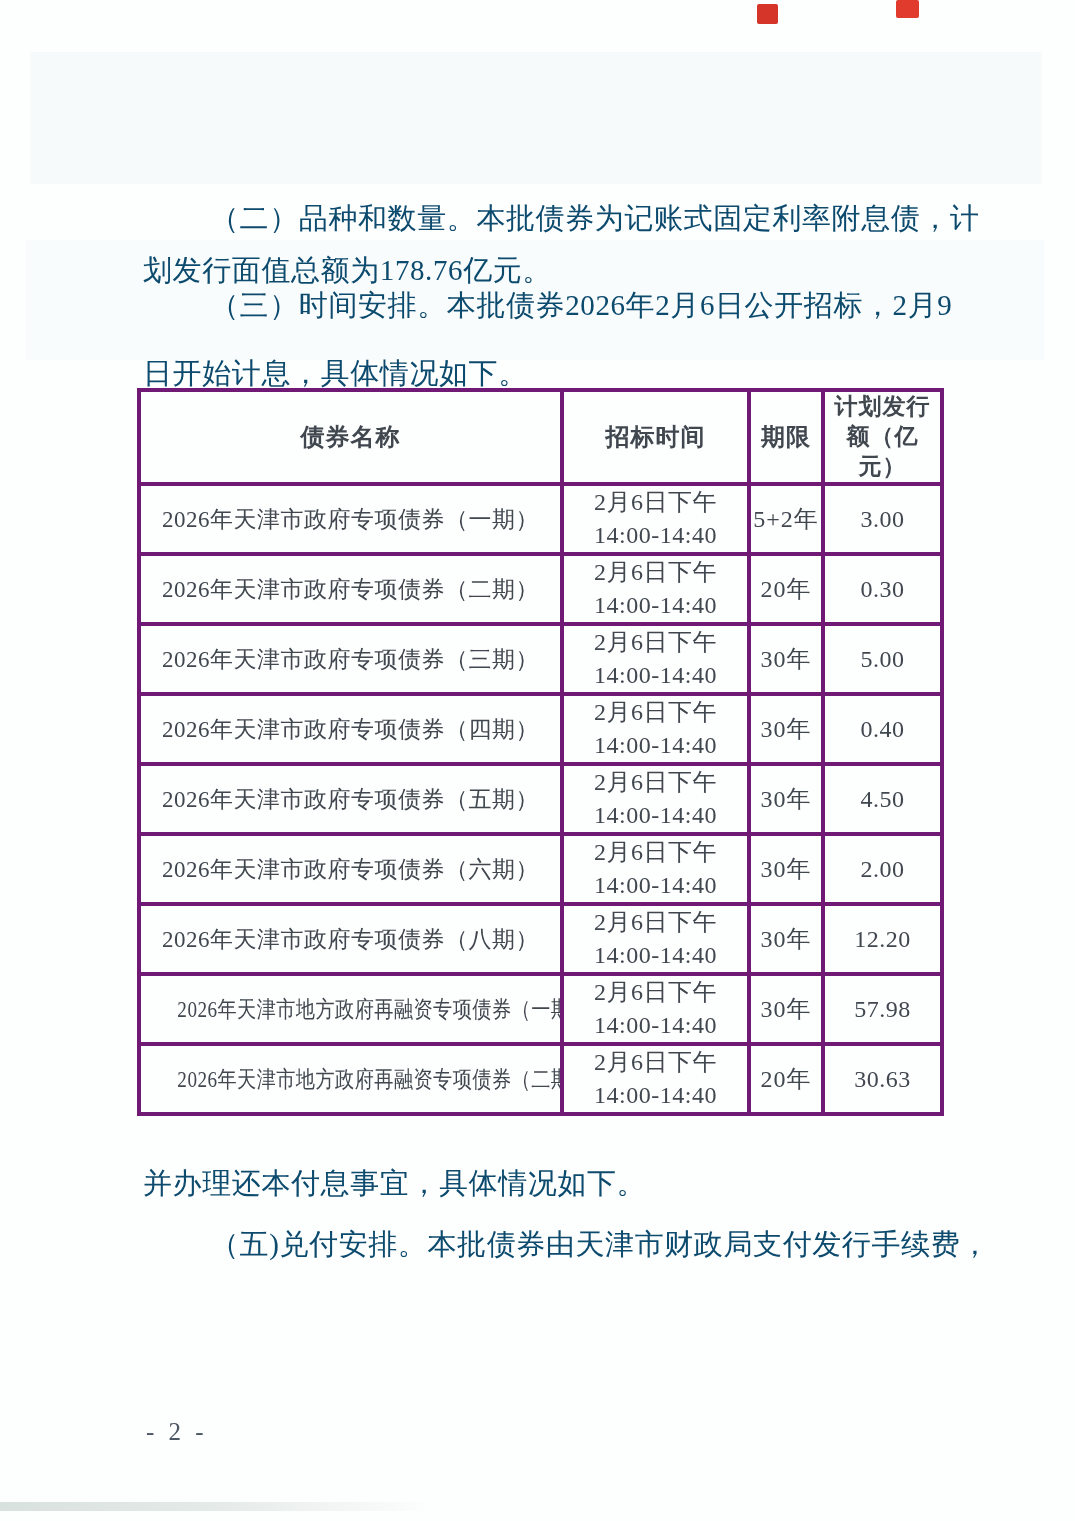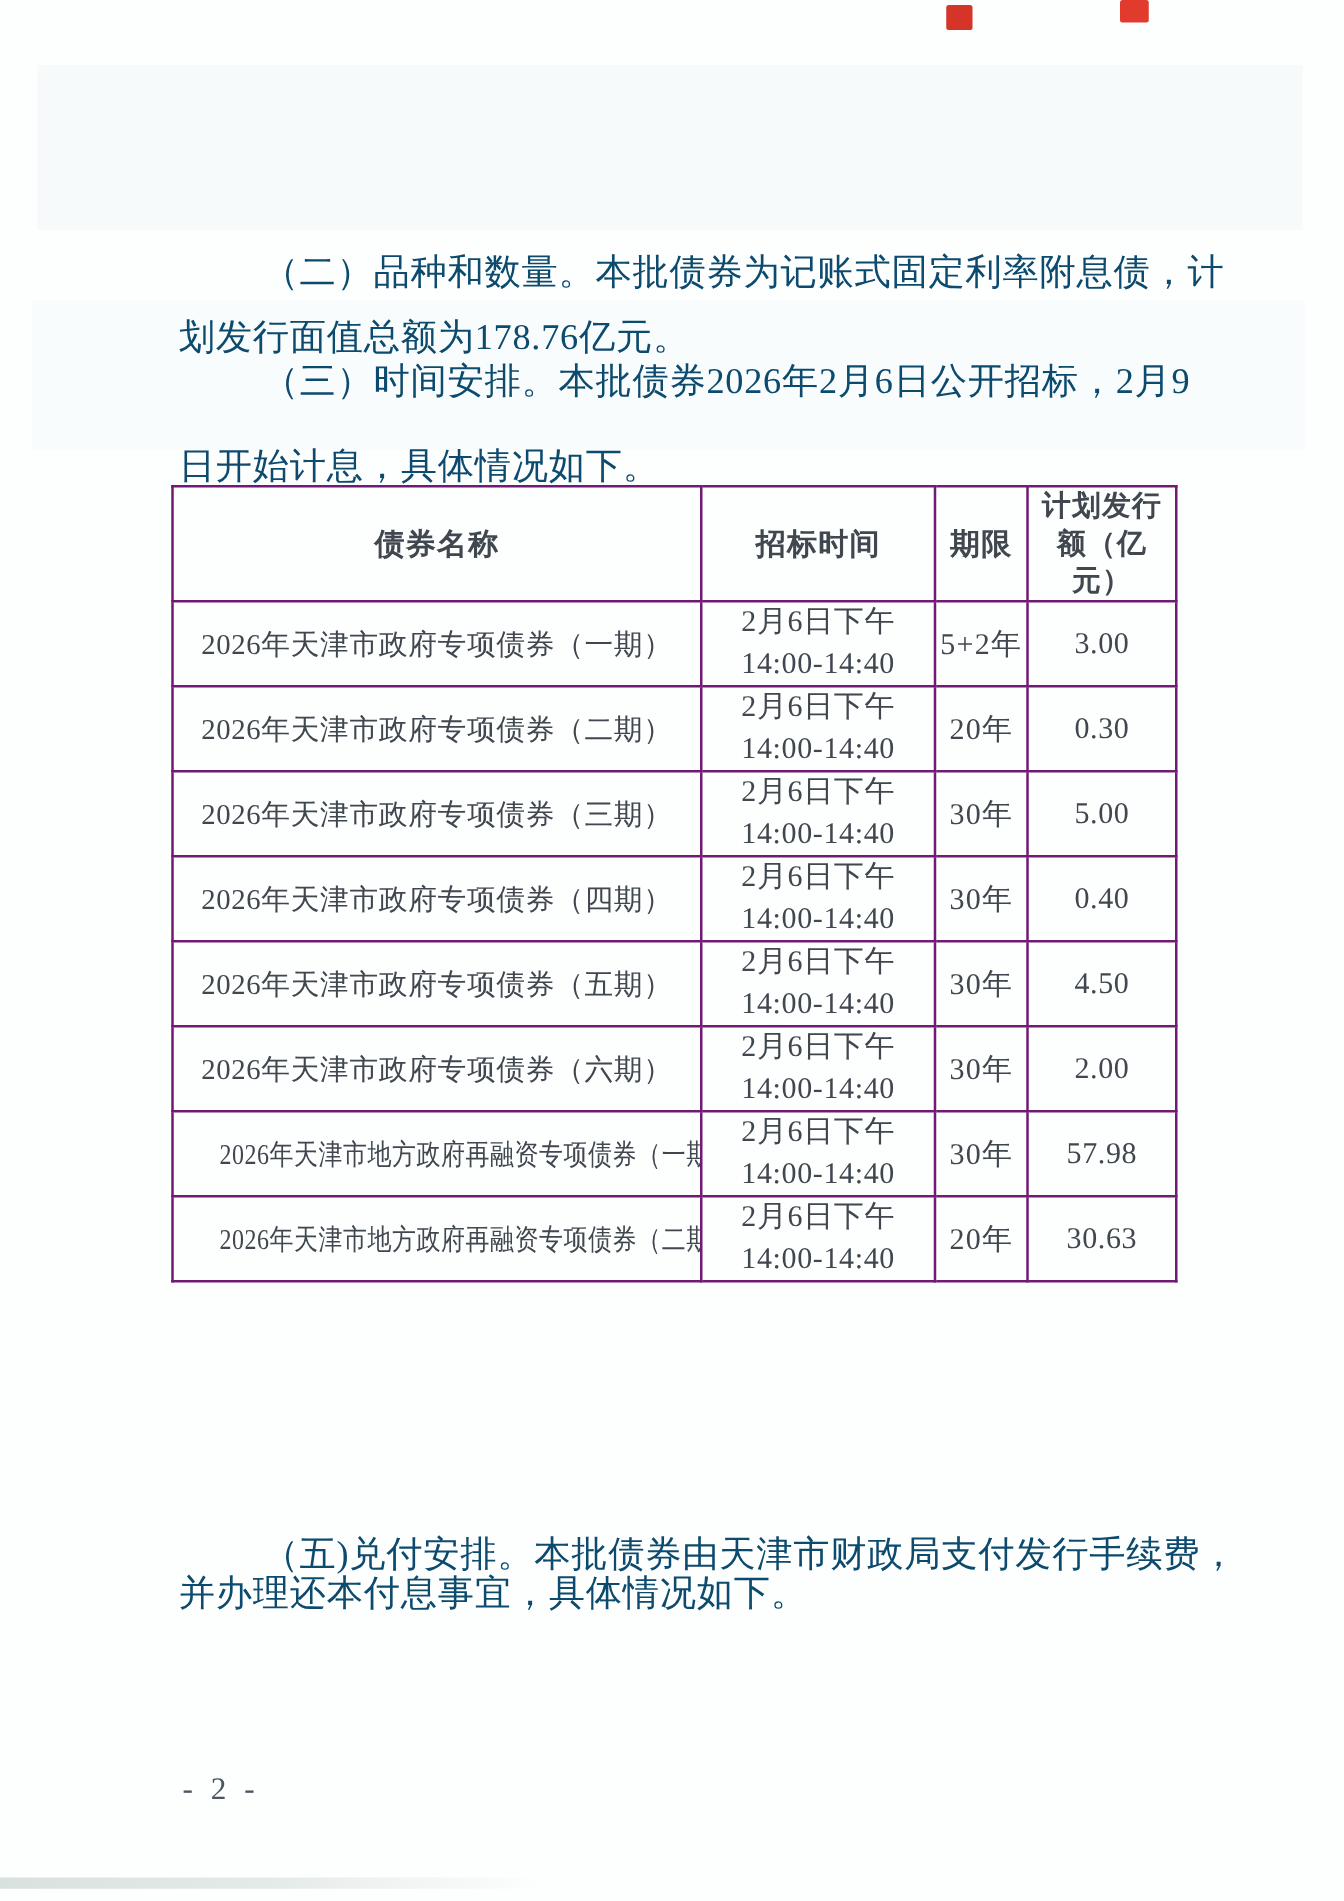--- a/index.html
+++ b/index.html
@@ -31,21 +31,21 @@
   }
   .indent{left:210px;}
   .flush{left:143px;}
   
   table{
     position:absolute;left:137px;top:388px;width:803px;
     border-collapse:collapse;table-layout:fixed;
     color:#40474f;
   }
   td,th{
-    border:2px solid #701a75;
+    border:4px solid #701a75;
     text-align:center;vertical-align:middle;
     padding:0 2px;overflow:hidden;
   }
   tr.header-row{height:66px;}
   tr.data-row{height:65px;}
   th{font-size:24px;font-weight:bold;letter-spacing:1px;}
   th .two-line{line-height:30px;font-size:23px;display:block;}
   .t-name{font-size:23px;letter-spacing:0.5px;}
   .t-time{font-size:24px;line-height:33px;letter-spacing:0.5px;}
   .t-term{font-size:24px;letter-spacing:1px;}
@@ -153,20 +153,31 @@
       </td>
       <td class="t-time">
         <div>2月6日下午</div>
         <div>14:00-14:40</div>
       </td>
       <td class="t-term">30年</td>
       <td class="t-amt">2.00</td>
     </tr>
         <tr class="data-row">
       <td class="t-name">
+        <span class="fit">2026年天津市政府专项债券（八期）</span>
+      </td>
+      <td class="t-time">
+        <div>2月6日下午</div>
+        <div>14:00-14:40</div>
+      </td>
+      <td class="t-term">30年</td>
+      <td class="t-amt">12.20</td>
+    </tr>
+        <tr class="data-row">
+      <td class="t-name">
         <span class="fit" style="transform-origin: center center; transform: scaleX(0.834343);">2026年天津市地方政府再融资专项债券（一期）</span>
       </td>
       <td class="t-time">
         <div>2月6日下午</div>
         <div>14:00-14:40</div>
       </td>
       <td class="t-term">30年</td>
       <td class="t-amt">57.98</td>
     </tr>
         <tr class="data-row">
@@ -177,18 +188,18 @@
         <div>2月6日下午</div>
         <div>14:00-14:40</div>
       </td>
       <td class="t-term">20年</td>
       <td class="t-amt">30.63</td>
     </tr>
       </tbody>
   </table>
 
   <div class="line indent" style="top:1225px;">（五)兑付安排。本批债券由天津市财政局支付发行手续费，</div>
-  <div class="line flush" style="top:1256px;">并办理还本付息事宜，具体情况如下。</div>
+  <div class="line flush" style="top:1164px;">并办理还本付息事宜，具体情况如下。</div>
 
   <div id="page-number">- 2 -</div>
 
   <div id="bottom-streak"></div>
 </div>
 
 </body></html>

